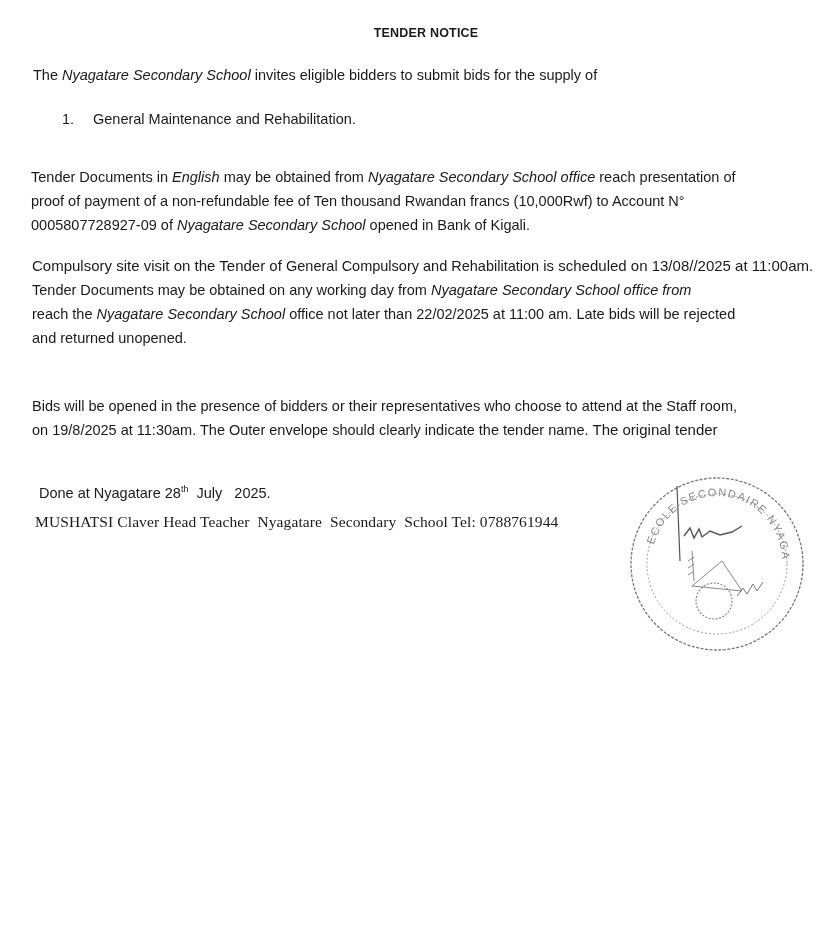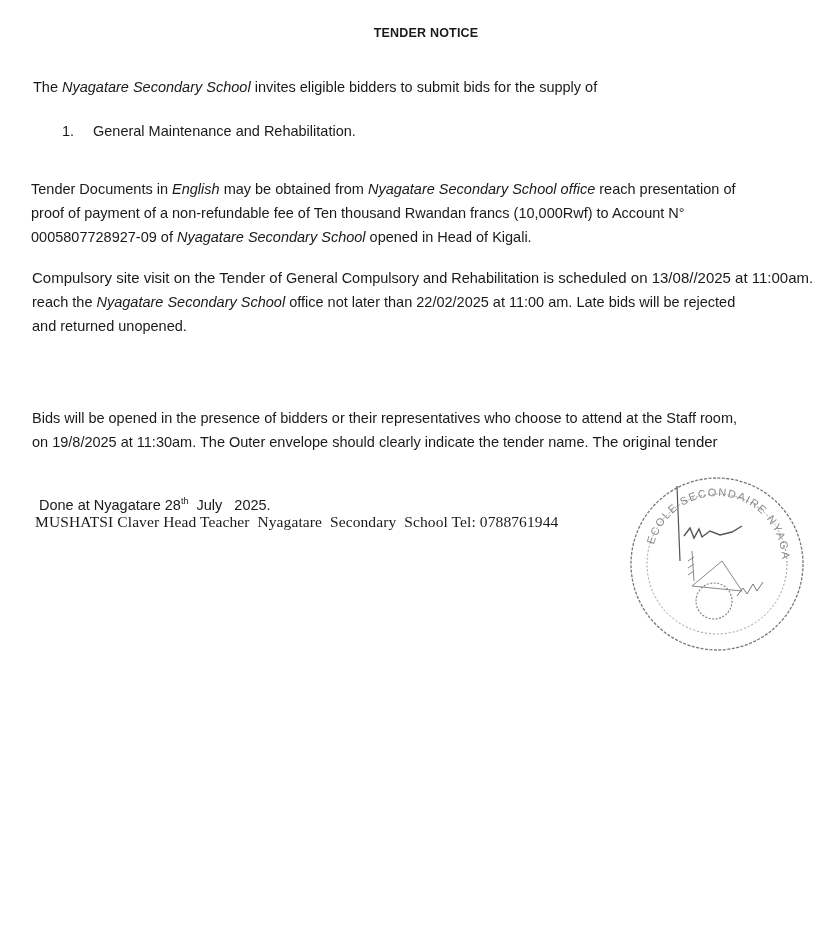--- a/index.html
+++ b/index.html
@@ -1,20 +1,20 @@
 <!DOCTYPE html>
 <html><head>
 <meta charset="utf-8">
 <style>
   html, body { margin:0; padding:0; background:#ffffff; }
   body { width:820px; height:952px; position:relative; overflow:hidden;
          font-family:"Liberation Sans", "DejaVu Sans", sans-serif; color:#1a1a1a; }
   .title { position:absolute; top:26px; left:0; width:852px; text-align:center;
            font-weight:bold; font-size:12.5px; letter-spacing:0.2px; }
-  .p { position:absolute; left:32px; font-size:14.5px; line-height:24px; white-space:nowrap;margin-top:12px; }
+  .p { position:absolute; left:32px; font-size:14.5px; line-height:24px; white-space:nowrap; }
   .p i { font-style:italic; }
   .intro { top:63px; left:33px; }
   .item { top:107px; left:62px; }
   .item .num { display:inline-block; width:31px; }
   .para1 { top:165px; left:31px; }
   .para2 { top:254px; left:32px; }
   .para2 .small { font-size:15px; }
   .para3 { top:394px; left:32px; }
   .para3 .serif { font-family:Liberation Sans, sans-serif; font-size:15px; }
   .done { top:481px; left:39px; }
@@ -28,25 +28,26 @@
 
 <div class="title">TENDER NOTICE</div>
 
 <div class="p intro"><span>The </span><i>Nyagatare Secondary School</i><span> invites eligible bidders to submit bids for the supply of</span></div>
 
 <div class="p item"><span class="num">1.</span><span>General Maintenance and Rehabilitation.</span></div>
 
 <div class="p para1">
   <div><span>Tender Documents in </span><i>English</i><span> may be obtained from </span><i>Nyagatare Secondary School office</i><span> reach presentation of</span></div>
   <div>proof of payment of a non-refundable fee of Ten thousand Rwandan francs (10,000Rwf) to Account N°</div>
-  <div><span>0005807728927-09 of </span><i>Nyagatare Secondary School</i><span> opened in Head of Kigali.</span></div>
+  <div><span>0005807728927-09 of </span><i>Nyagatare Secondary School</i><span> opened in Bank of Kigali.</span></div>
 </div>
 
 <div class="p para2">
   <div><span class="small">Compulsory site visit on the Tender of </span><span>General Compulsory and Rehabilitation</span><span class="small"> is scheduled on 13/08//2025 at 11:00am.</span></div>
+  <div><span>Tender Documents may be obtained on any working day from </span><i>Nyagatare Secondary School office from</i></div>
   <div><span>reach the </span><i>Nyagatare Secondary School</i><span> office not later than 22/02/2025 at 11:00 am.  Late bids will be rejected</span></div>
   <div>and returned unopened.</div>
 </div>
 
 <div class="p para3">
   <div>Bids will be opened in the presence of bidders or their representatives who choose to attend at the Staff room,</div>
   <div><span>on 19/8/2025 at 11:30am.  The Outer envelope should clearly indicate the tender name. </span><span class="serif">The original tender</span></div>
 </div>
 
 <div class="p done"><span>Done at Nyagatare 28</span><sup>th</sup><span style="white-space:pre">  July   2025.</span></div>

